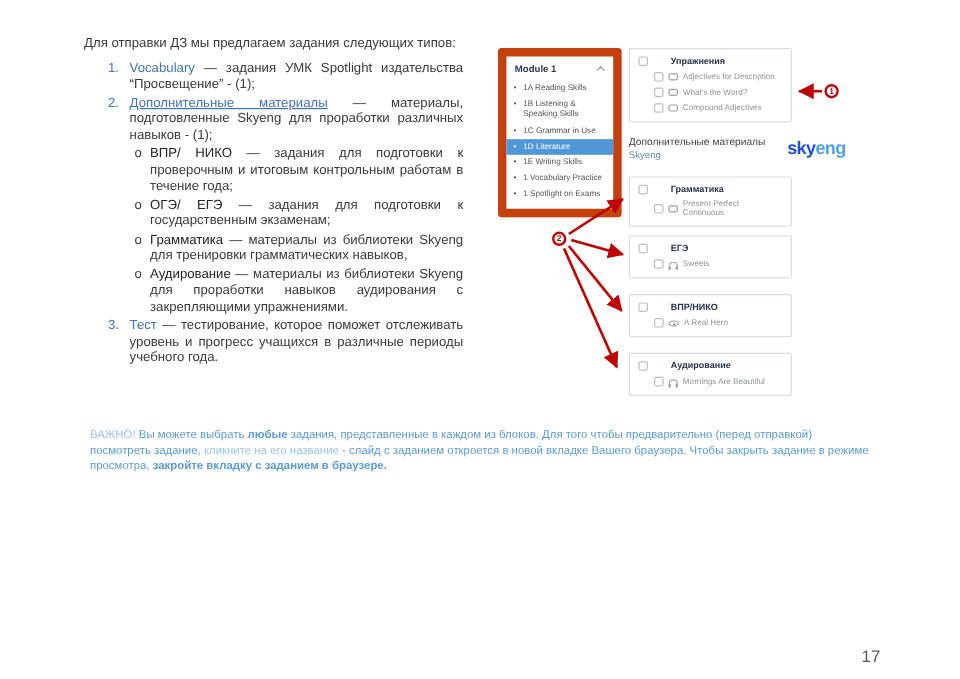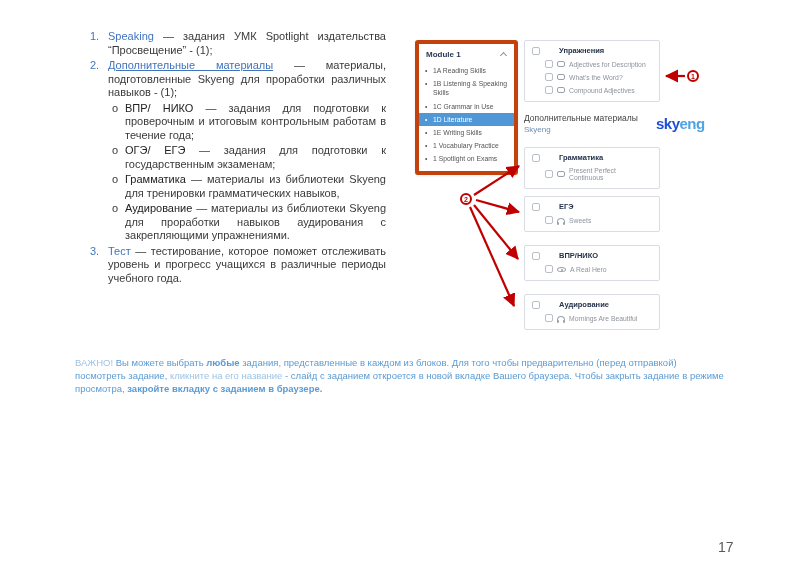--- a/index.html
+++ b/index.html
@@ -14,21 +14,21 @@
   .li { position:relative; padding-left:38px; margin-bottom:2px; }
   .li .num { position:absolute; left:20px; }
   .sub { position:relative; padding-left:55px; margin-bottom:2px; }
   .sub .marker { position:absolute; left:42px; }
   .t-link { color:#4173bd; }
   .t-underline { text-decoration:underline; }
   .t-bold { font-weight:normal; color:#222; }
 
   
   .module { position:absolute; left:415px; top:40px; width:103px; background:#fff;
-            border:4px solid #c2410c; box-shadow:0 1px 3px rgba(0,0,0,.07);
+            border:7px solid #c2410c; box-shadow:0 1px 3px rgba(0,0,0,.07);
             border-radius:3px; padding:5px 0 6px; }
   .module-header { display:flex; align-items:center; justify-content:space-between;
                    padding:1px 8px 5px 7px; font-size:8px; font-weight:bold; color:#2b3a55; }
   .chevron-up { width:5px; height:5px; border-left:1px solid #8a93a3; border-top:1px solid #8a93a3;
                 transform:rotate(45deg); margin-top:2px; }
   .module-item { position:relative; padding:2px 4px 2px 14px; font-size:6.8px;
                  color:#555; line-height:1.35; cursor:default; }
   .module-item::before { content:"•"; position:absolute; left:6px; }
   .module-item.active { background:#4f97d6; color:#fff; }
 
@@ -73,24 +73,25 @@
   .note .bold { font-weight:bold; }
 
   .page-number { position:absolute; left:718px; top:539px; font-size:14px; color:#595959; }
 </style>
 </head>
 <body>
 
 <div class="page">
 
   <div class="main-text">
+    <p class="intro">Для отправки ДЗ мы предлагаем задания следующих типов:</p>
 
     <div class="li">
       <span class="num t-link">1.</span>
-      <span class="t-link">Speaking</span>
+      <span class="t-link">Vocabulary</span>
       <span>— задания УМК Spotlight издательства “Просвещение” - (1);</span>
     </div>
 
     <div class="li">
       <span class="num t-link">2.</span>
       <span class="t-link t-underline">Дополнительные материалы</span>
       <span>— материалы, подготовленные Skyeng для проработки различных навыков - (1);</span>
     </div>
 
     <div class="sub">

